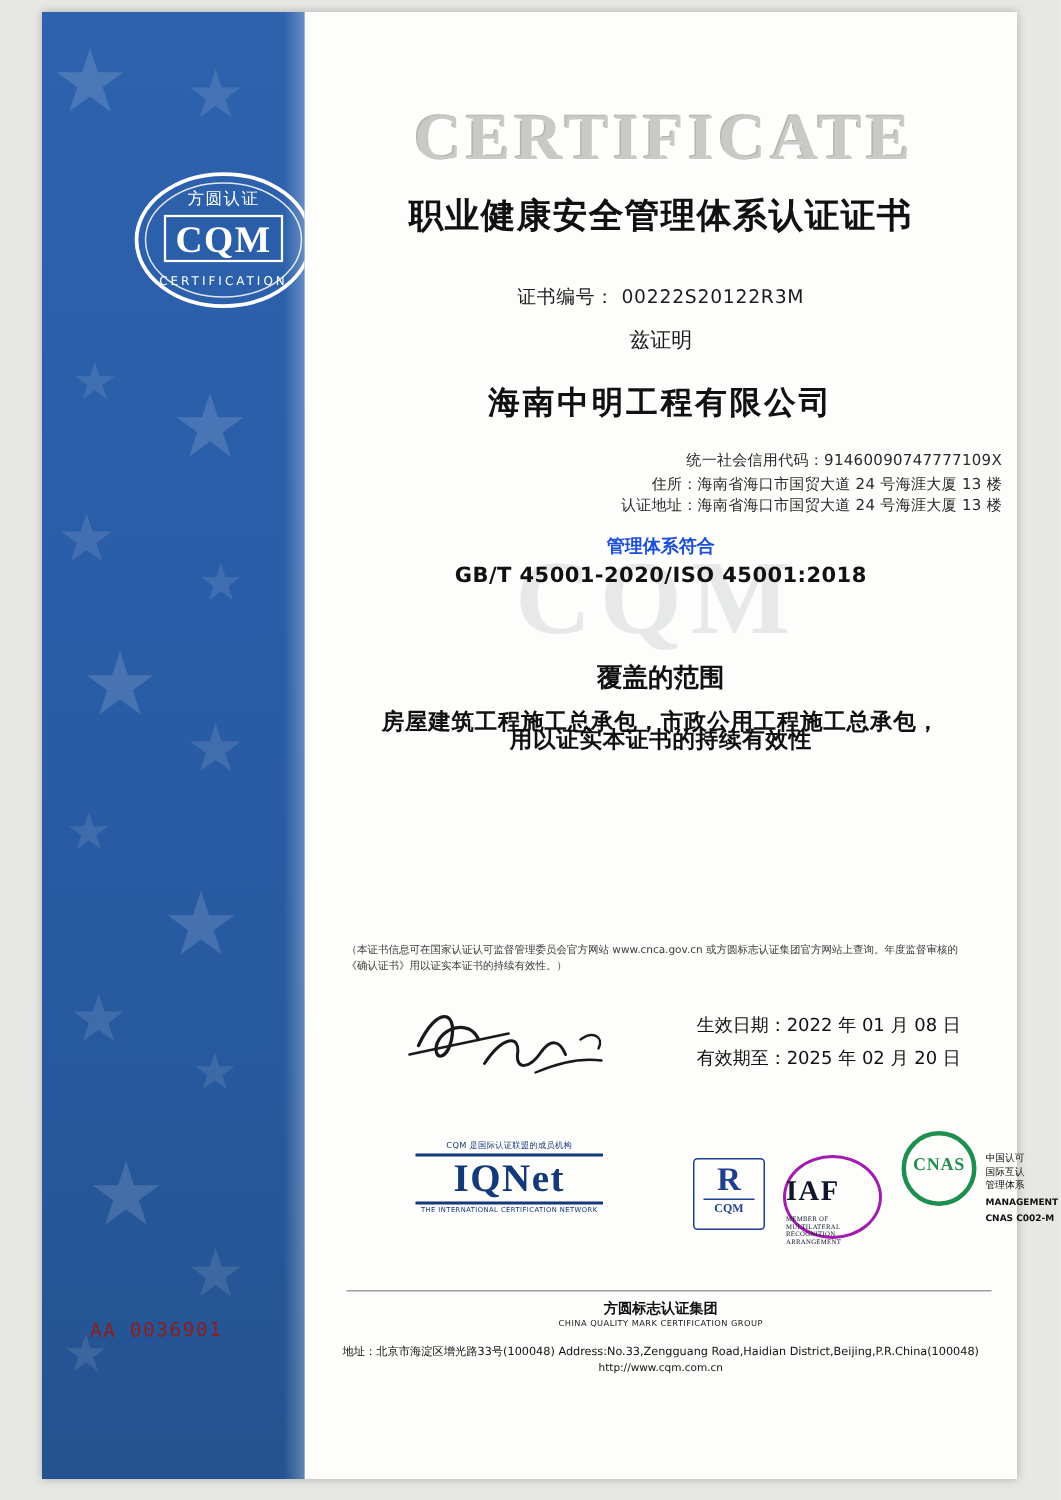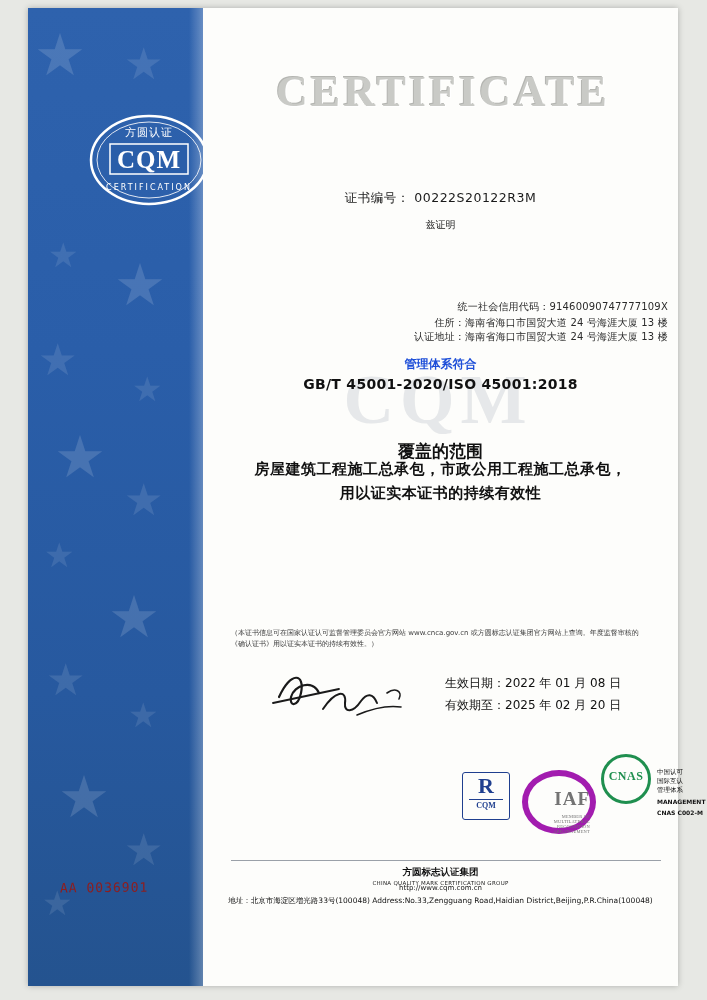--- a/index.html
+++ b/index.html
@@ -71,21 +71,21 @@
     color:#111;
   }
   .certno{
     position:absolute;left:10px;top:182px;width:455px;
     text-align:center;font-size:12.5px;color:#1a1a1a;
     font-family:"DejaVu Sans", sans-serif;
     letter-spacing:.5px;
   }
   .hereby{
     position:absolute;left:10px;top:210px;width:455px;
-    text-align:center;font-size:10px;color:#1a1a1a;
+    text-align:center;font-size:14px;color:#1a1a1a;
     font-family:"DejaVu Sans", sans-serif;
   }
   .company{
     position:absolute;left:10px;top:246px;width:455px;
     text-align:center;
     font-family:"DejaVu Sans", sans-serif;
     font-weight:bold;font-size:21px;letter-spacing:2px;color:#111;
   }
   .meta{
     position:absolute;left:10px;width:455px;text-align:right;
@@ -104,21 +104,21 @@
     position:absolute;left:10px;top:368px;width:455px;text-align:center;
     font-family:"DejaVu Sans", sans-serif;
     font-weight:bold;font-size:14px;color:#111;letter-spacing:.3px;
   }
   .scope-label{
     position:absolute;left:10px;top:432px;width:455px;text-align:center;
     font-family:"DejaVu Sans", sans-serif;
     font-weight:bold;font-size:17px;color:#111;
   }
   .scope-l1{
-    position:absolute;left:10px;top:452px;width:455px;text-align:center;
+    position:absolute;left:10px;top:464px;width:455px;text-align:center;
     font-family:Liberation Serif, serif;
     font-weight:bold;font-size:15px;color:#111;letter-spacing:.5px;
   }
   .scope-l2{
     position:absolute;left:10px;top:476px;width:455px;text-align:center;
     font-family:"DejaVu Sans", sans-serif;
     font-weight:bold;font-size:15px;color:#111;letter-spacing:.5px;
   }
   
   .watermark{
@@ -132,21 +132,21 @@
   }
   .disclaimer{
     position:absolute;left:28px;top:620px;width:420px;
     font-family:"DejaVu Sans", sans-serif;
     font-size:7px;line-height:11px;color:#3a3a3a;
     text-align:left;
   }
   .dates{
     position:absolute;right:18px;top:664px;width:215px;
     font-family:"DejaVu Sans", sans-serif;
-    font-size:12px;color:#111;line-height:22px;text-align:left;
+    font-size:12px;color:#111;line-height:22px;text-align:center;
   }
   .sig{
     position:absolute;left:58px;top:655px;width:170px;height:60px;
   }
   .sig svg{display:block;}
 
   
   .logorow{
     position:absolute;left:14px;top:742px;width:455px;height:92px;
   }
@@ -171,22 +171,22 @@
     position:absolute;left:245px;top:22px;width:46px;height:46px;
     border:1.5px solid #1f3f8f;border-radius:3px;
     text-align:center;color:#1f3f8f;
     font-family:"Liberation Serif", serif;
   }
   .rcqm .r{font-size:22px;font-weight:bold;line-height:26px;}
   .rcqm .c{font-size:8px;font-weight:bold;border-top:1px solid #1f3f8f;margin:0 6px;line-height:12px;}
   .iaf{
     position:absolute;left:305px;top:20px;width:62px;height:52px;
     border-radius:50%;
-    border:6px solid #a21caf;
-    color:#737373;text-align:right;
+    border:2px solid #a21caf;
+    color:#0f172a;text-align:left;
     font-family:"Liberation Serif", serif;
   }
   .iaf .big{font-weight:bold;font-size:19px;line-height:30px;margin-top:8px;letter-spacing:1px;}
   .iaf .sm{font-size:4.5px;letter-spacing:.2px;}
   .cnas{
     position:absolute;left:378px;top:4px;width:62px;text-align:center;
   }
   .cnas .ring{
     width:44px;height:44px;border-radius:50%;
     border:3px solid #1f8f4f;margin:0 auto;
@@ -217,21 +217,21 @@
     position:absolute;left:10px;top:872px;width:455px;text-align:center;
     font-family:"DejaVu Sans", sans-serif;
     font-size:5.5px;color:#222;letter-spacing:.3px;
   }
   .footer-addr{
     position:absolute;left:10px;top:888px;width:455px;text-align:center;
     font-family:"DejaVu Sans", sans-serif;
     font-size:7.5px;color:#111;
   }
   .footer-url{
-    position:absolute;left:10px;top:876px;width:455px;text-align:center;
+    position:absolute;left:10px;top:900px;width:455px;text-align:center;
     font-family:"DejaVu Sans", sans-serif;
     font-size:7px;color:#111;
   }
   .serial{
     position:absolute;left:60px;top:880px;
     font-family:"DejaVu Sans Mono", monospace;
     font-size:13px;color:#8f1d1d;letter-spacing:1px;
     transform:rotate(-.5deg);
   }
 </style>
@@ -268,22 +268,24 @@
         <text x="61" y="82" font-family="DejaVu Sans, sans-serif" font-size="8" fill="#ffffff" text-anchor="middle" letter-spacing="2">CERTIFICATION</text>
       </svg>
     </div>
   </div>
 
   <div class="content">
 
     <div class="watermark">CQM</div>
 
     <div class="cert-word">CERTIFICATE</div>
+    <div class="title">职业健康安全管理体系认证证书</div>
     <div class="certno">证书编号： 00222S20122R3M</div>
     <div class="hereby">兹证明</div>
+    <div class="company">海南中明工程有限公司</div>
 
     <div class="meta m1">统一社会信用代码：91460090747777109X</div>
     <div class="meta m2">住所：海南省海口市国贸大道 24 号海涯大厦 13 楼</div>
     <div class="meta m3">认证地址：海南省海口市国贸大道 24 号海涯大厦 13 楼</div>
 
     <div class="std-label">管理体系符合</div>
     <div class="std-value">GB/T 45001-2020/ISO 45001:2018</div>
 
     <div class="scope-label">覆盖的范围</div>
     <div class="scope-l1">房屋建筑工程施工总承包，市政公用工程施工总承包，</div>
@@ -301,20 +303,25 @@
       </svg>
     </div>
 
     <div class="dates">
       <div>生效日期：2022 年 01 月 08 日</div>
       <div>有效期至：2025 年 02 月 20 日</div>
     </div>
 
     <div class="logorow">
 
+      <div class="ionet">
+        <div class="top">CQM 是国际认证联盟的成员机构</div>
+        <div class="mid">IQNet</div>
+        <div class="bot">THE INTERNATIONAL CERTIFICATION NETWORK</div>
+      </div>
 
       <div class="rcqm">
         <div class="r">R</div>
         <div class="c">CQM</div>
       </div>
 
       <div class="iaf">
         <div class="big">IAF</div>
         <div class="sm">MEMBER OF MULTILATERAL RECOGNITION ARRANGEMENT</div>
       </div>

